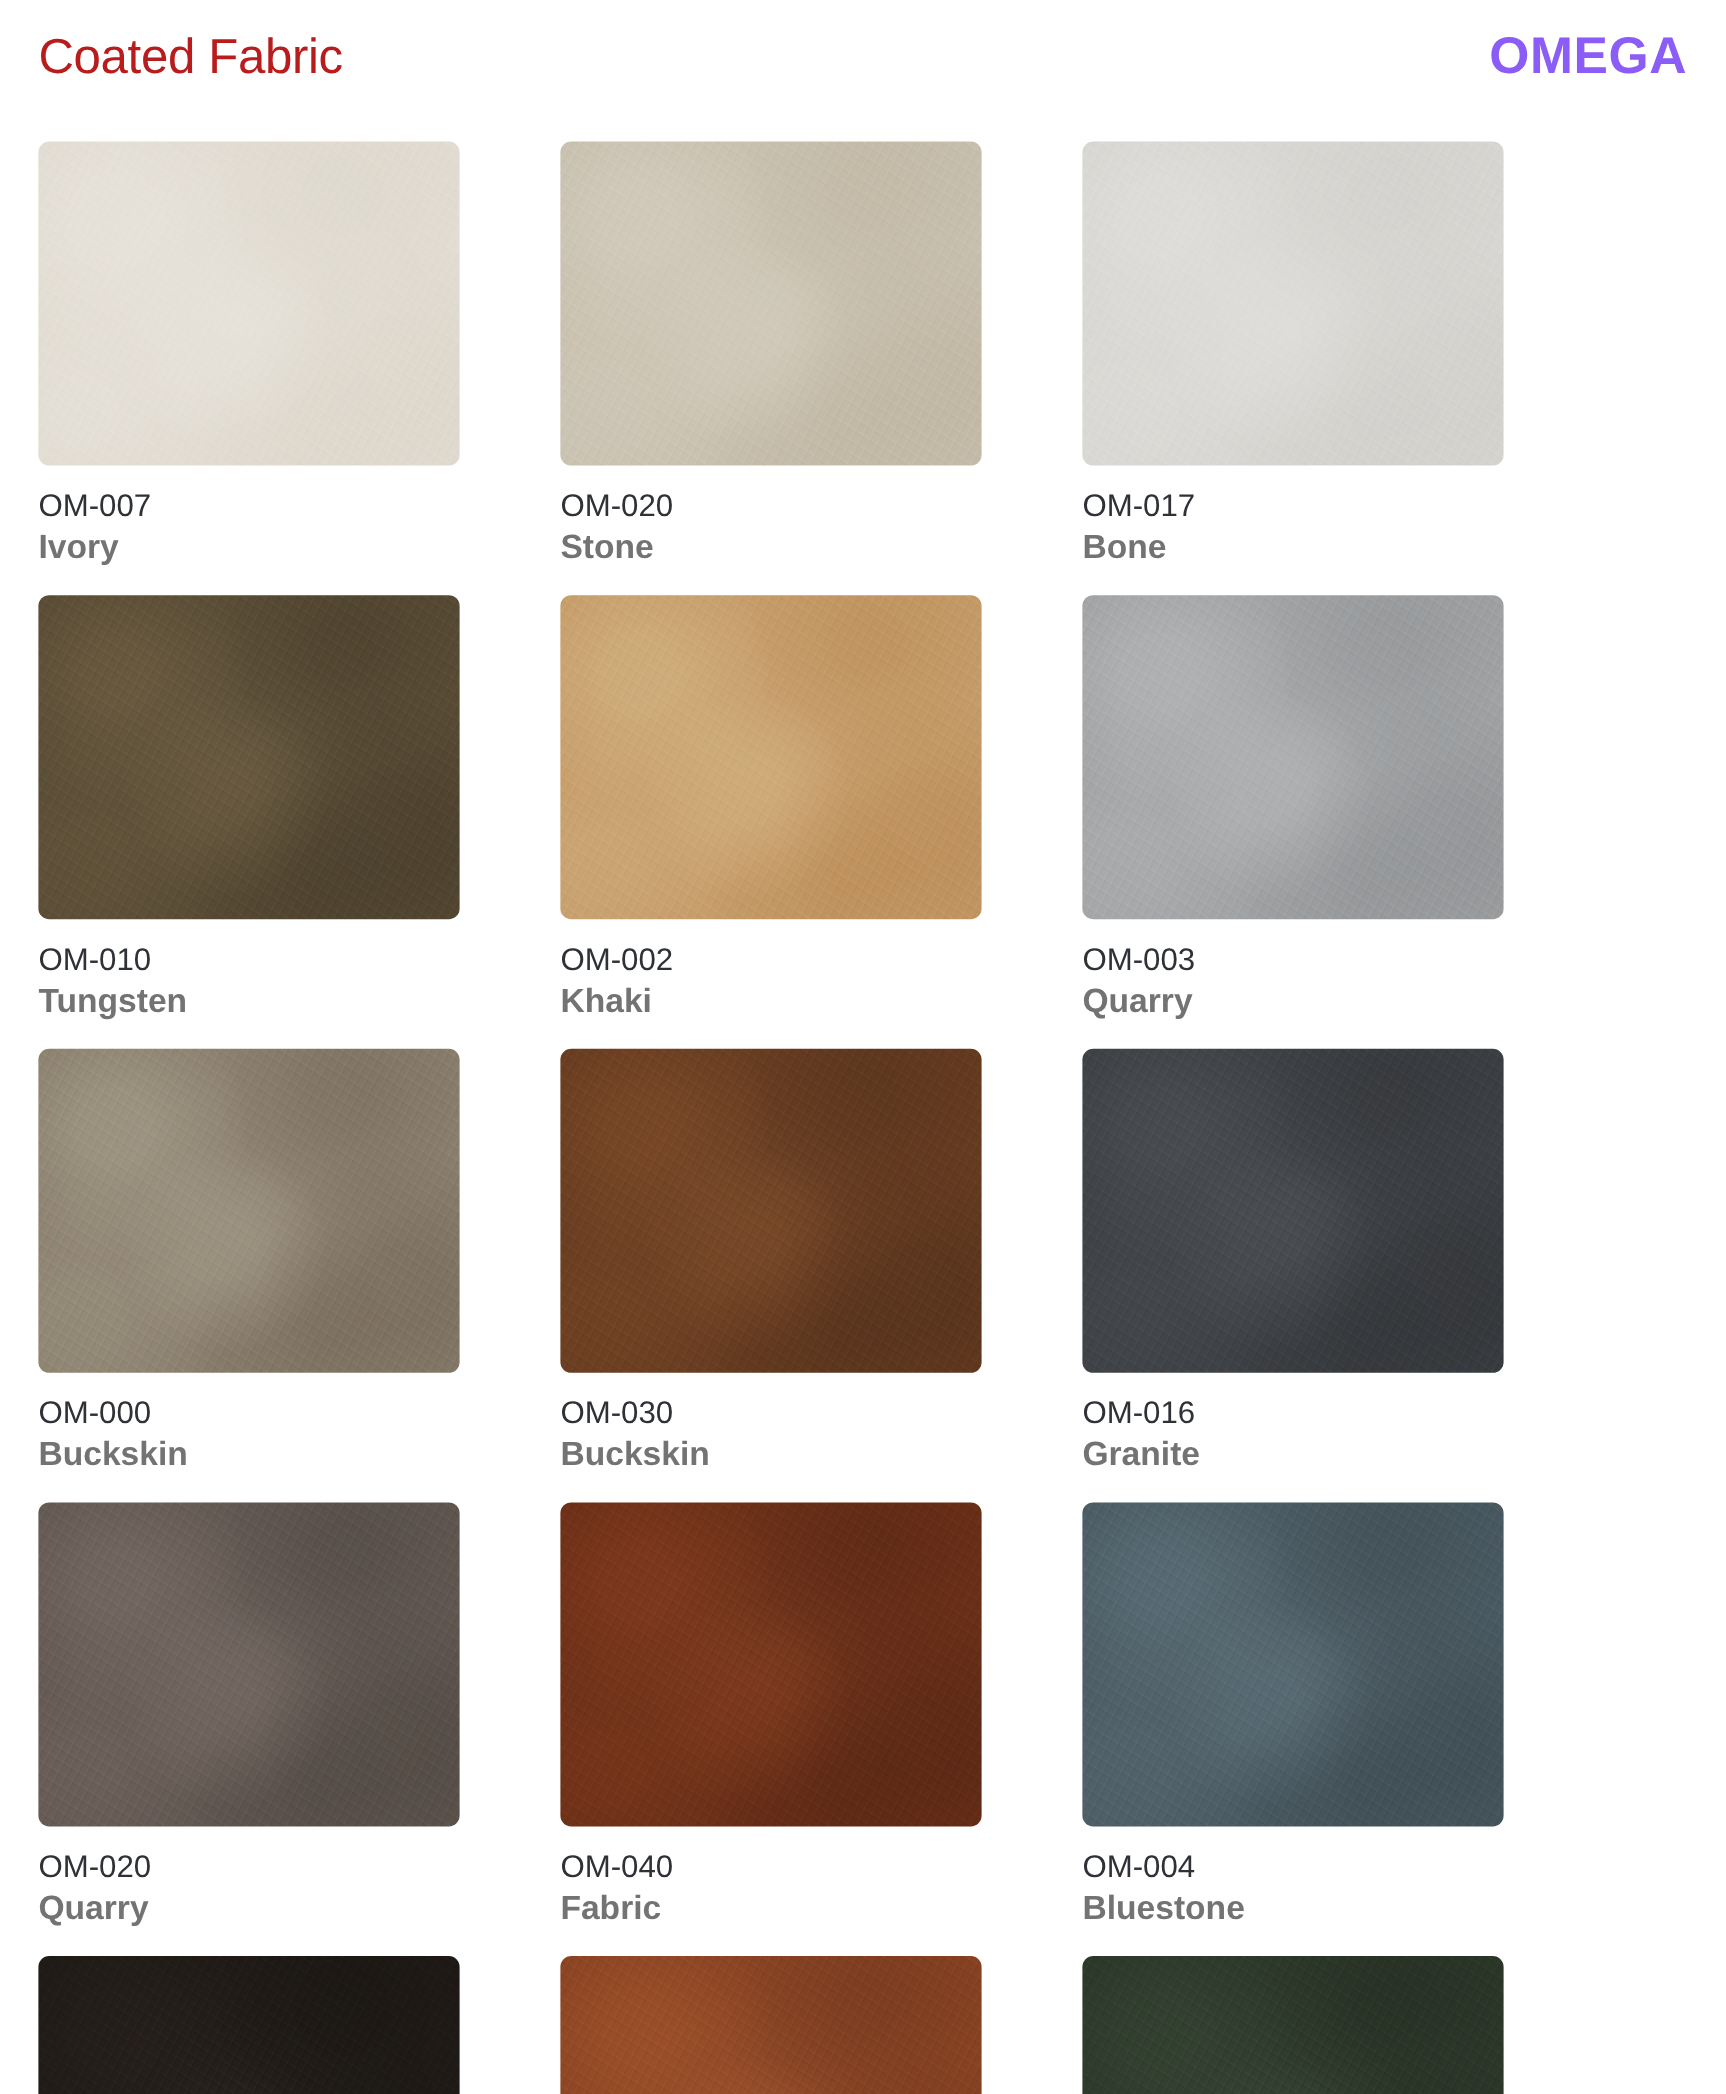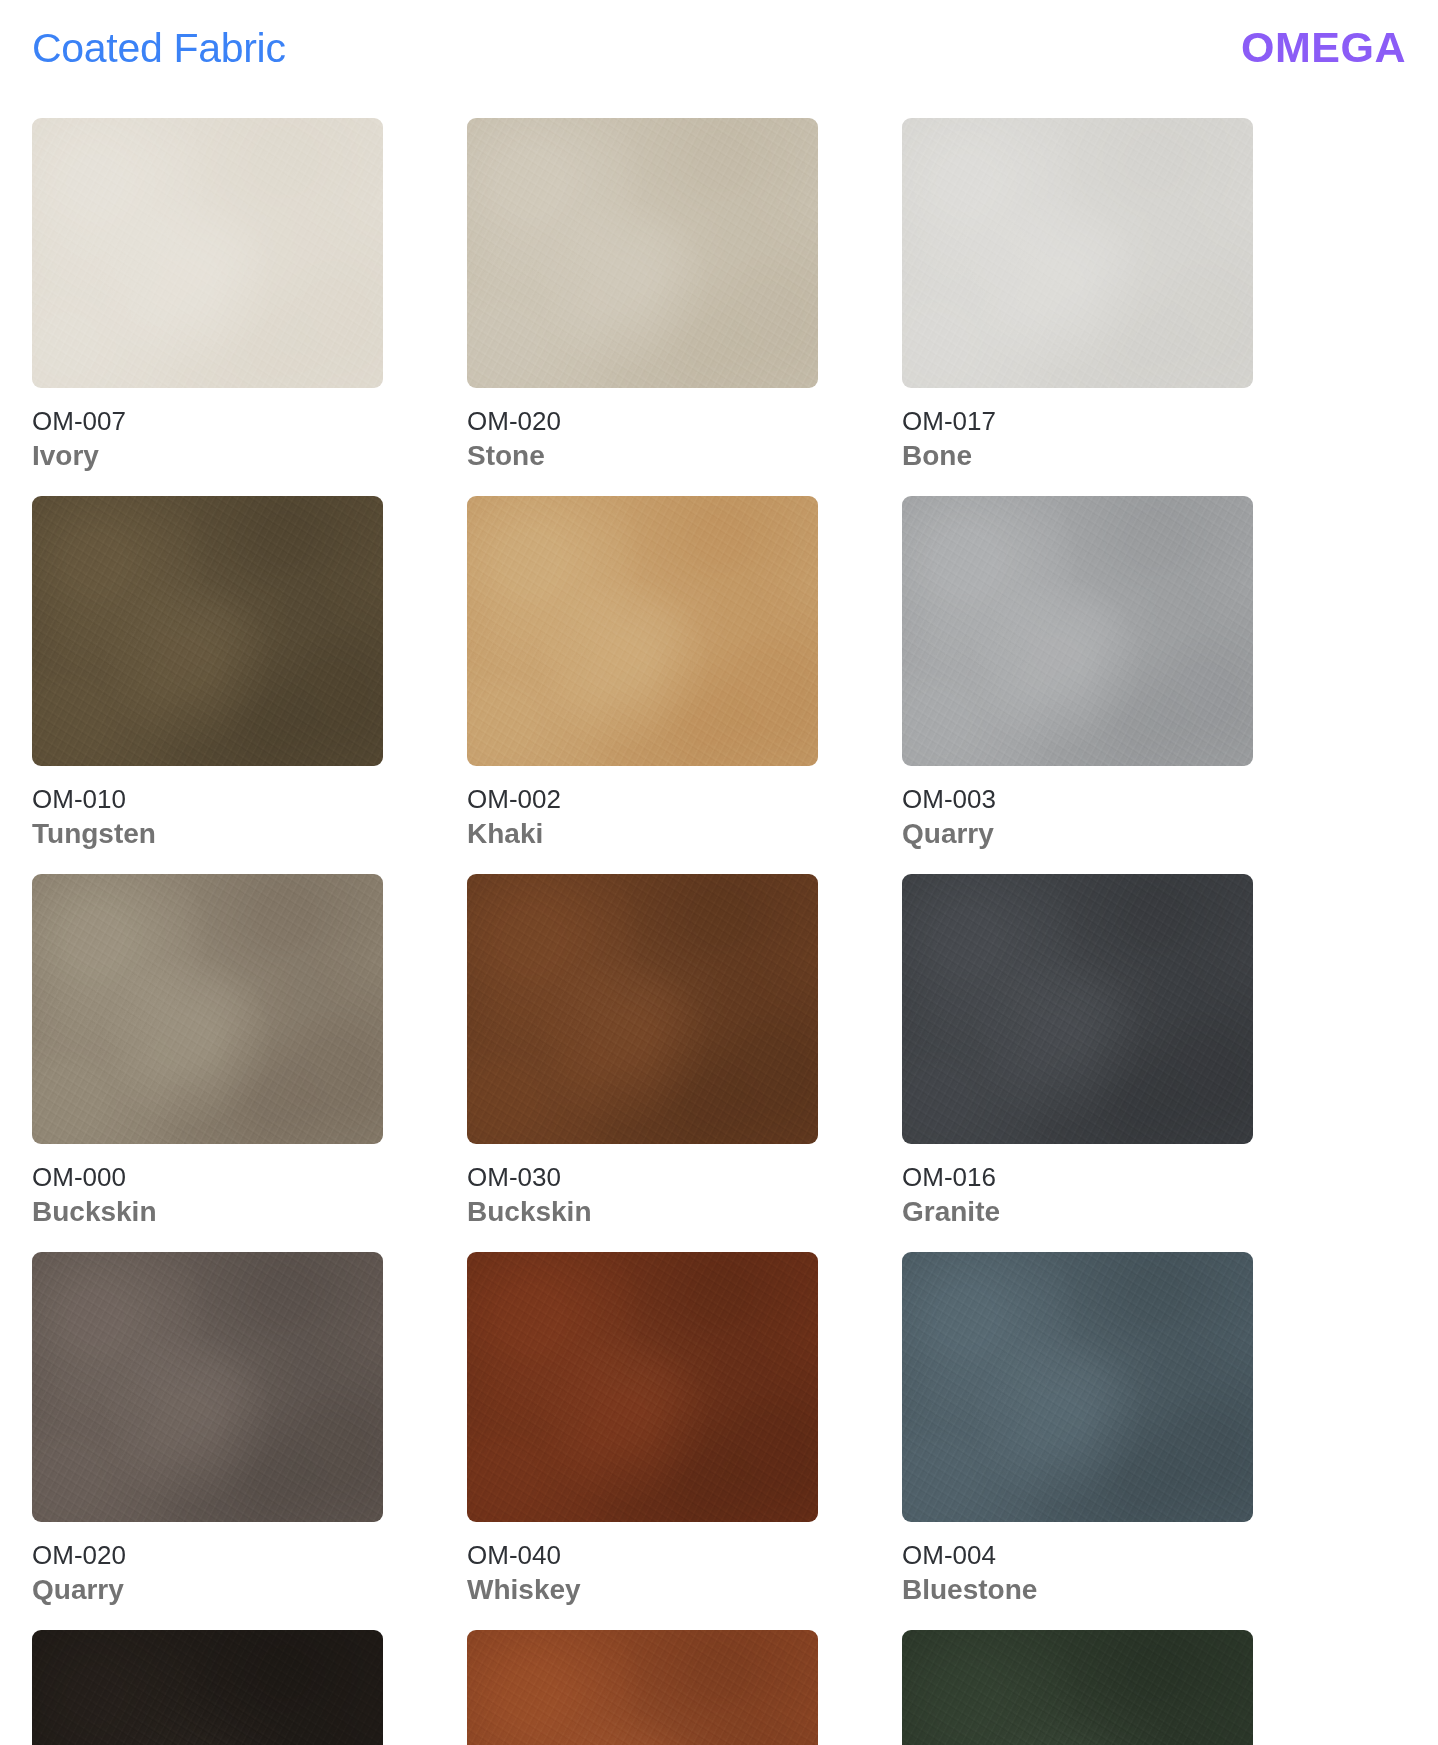--- a/index.html
+++ b/index.html
@@ -27,21 +27,21 @@
     align-items: baseline;
     justify-content: space-between;
     height: 118px;
     padding-top: 26px;
   }
 
   .header-title {
     font-size: 41px;
     font-weight: 300;
     letter-spacing: -0.3px;
-    color: #3b82f6;
+    color: #b91c1c;
     line-height: 1;
   }
 
   .brand {
     font-size: 43px;
     font-weight: 700;
     letter-spacing: 0.5px;
     color: #8b5cf6;
     line-height: 1;
   }
@@ -209,21 +209,21 @@
         <div class="swatch-chip" style="background-color: rgb(100, 90, 84);"></div>
         <div class="swatch-meta">
           <div class="swatch-code">OM-020</div>
           <div class="swatch-name">Quarry</div>
         </div>
       </div>
       <div class="swatch-card">
         <div class="swatch-chip" style="background-color: rgb(109, 49, 25);"></div>
         <div class="swatch-meta">
           <div class="swatch-code">OM-040</div>
-          <div class="swatch-name">Whiskey</div>
+          <div class="swatch-name">Fabric</div>
         </div>
       </div>
       <div class="swatch-card">
         <div class="swatch-chip" style="background-color: rgb(77, 93, 101);"></div>
         <div class="swatch-meta">
           <div class="swatch-code">OM-004</div>
           <div class="swatch-name">Bluestone</div>
         </div>
       </div>
       <div class="swatch-card partial">

